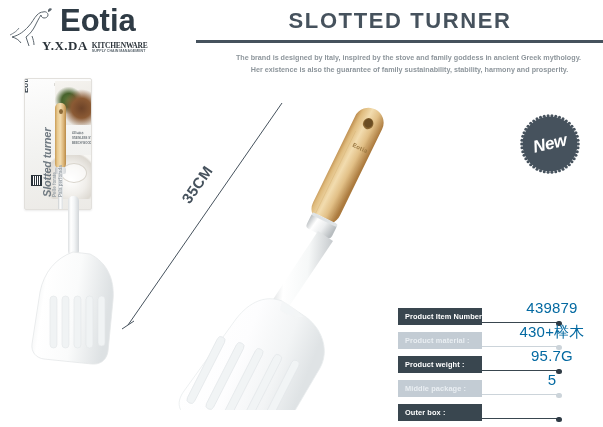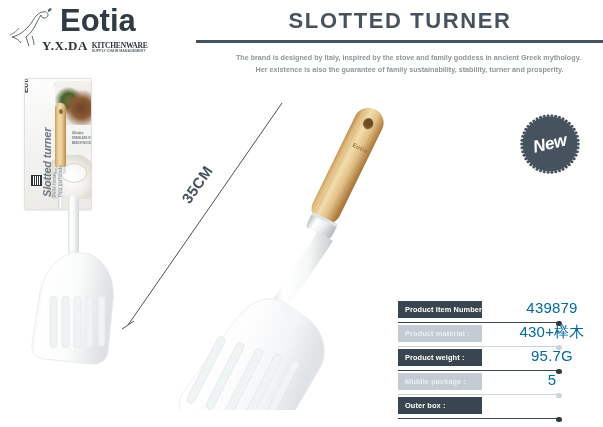--- a/index.html
+++ b/index.html
@@ -177,21 +177,21 @@
     font-size:6px; font-weight:700; color:#9a7740;
     transform:rotate(26deg); transform-origin:center center;
     letter-spacing:0.3px;
   }
 
   
   #spec-table {
     position:absolute; left:398px; top:301px; width:200px;
   }
   .spec-row {
-    position:relative; height:24px; display:flex; align-items:flex-start;
+    position:relative; height:24px; display:flex; align-items:flex-end;
   }
   .spec-label {
     position:relative; z-index:2;
     width:84px; height:17px;
     display:flex; align-items:center;
     padding-left:7px;
     font-size:7.4px; font-weight:700; letter-spacing:0.1px;
     white-space:nowrap;
   }
   .spec-row.dark .spec-label { background:#39464f; color:#ffffff; }
@@ -237,21 +237,21 @@
         <span id="logo-sub-kitchen">KITCHENWARE</span>
         <span id="logo-sub-tag">SUPPLY CHAIN MANAGEMENT</span>
       </div>
     </div>
   </div>
 
   <div id="page-title">SLOTTED TURNER</div>
   <div id="header-rule"></div>
   <div id="description">
     <span class="line" id="desc-line-1">The brand is designed by Italy, inspired by the stove and family goddess in ancient Greek mythology.</span>
-    <span class="line">Her existence is also the guarantee of family sustainability, stability, turner and prosperity.</span>
+    <span class="line">Her existence is also the guarantee of family sustainability, stability, harmony and prosperity.</span>
   </div>
 
   <div id="new-badge">
     <svg viewBox="0 0 62 62" width="62" height="62">
       <g fill="#46525d">
         <circle cx="31" cy="31" r="27.5"></circle>
         <g id="teeth">
             <circle cx="59.30" cy="31.00" r="1.5"></circle>
             <circle cx="59.04" cy="34.85" r="1.5"></circle>
             <circle cx="58.25" cy="38.64" r="1.5"></circle>

